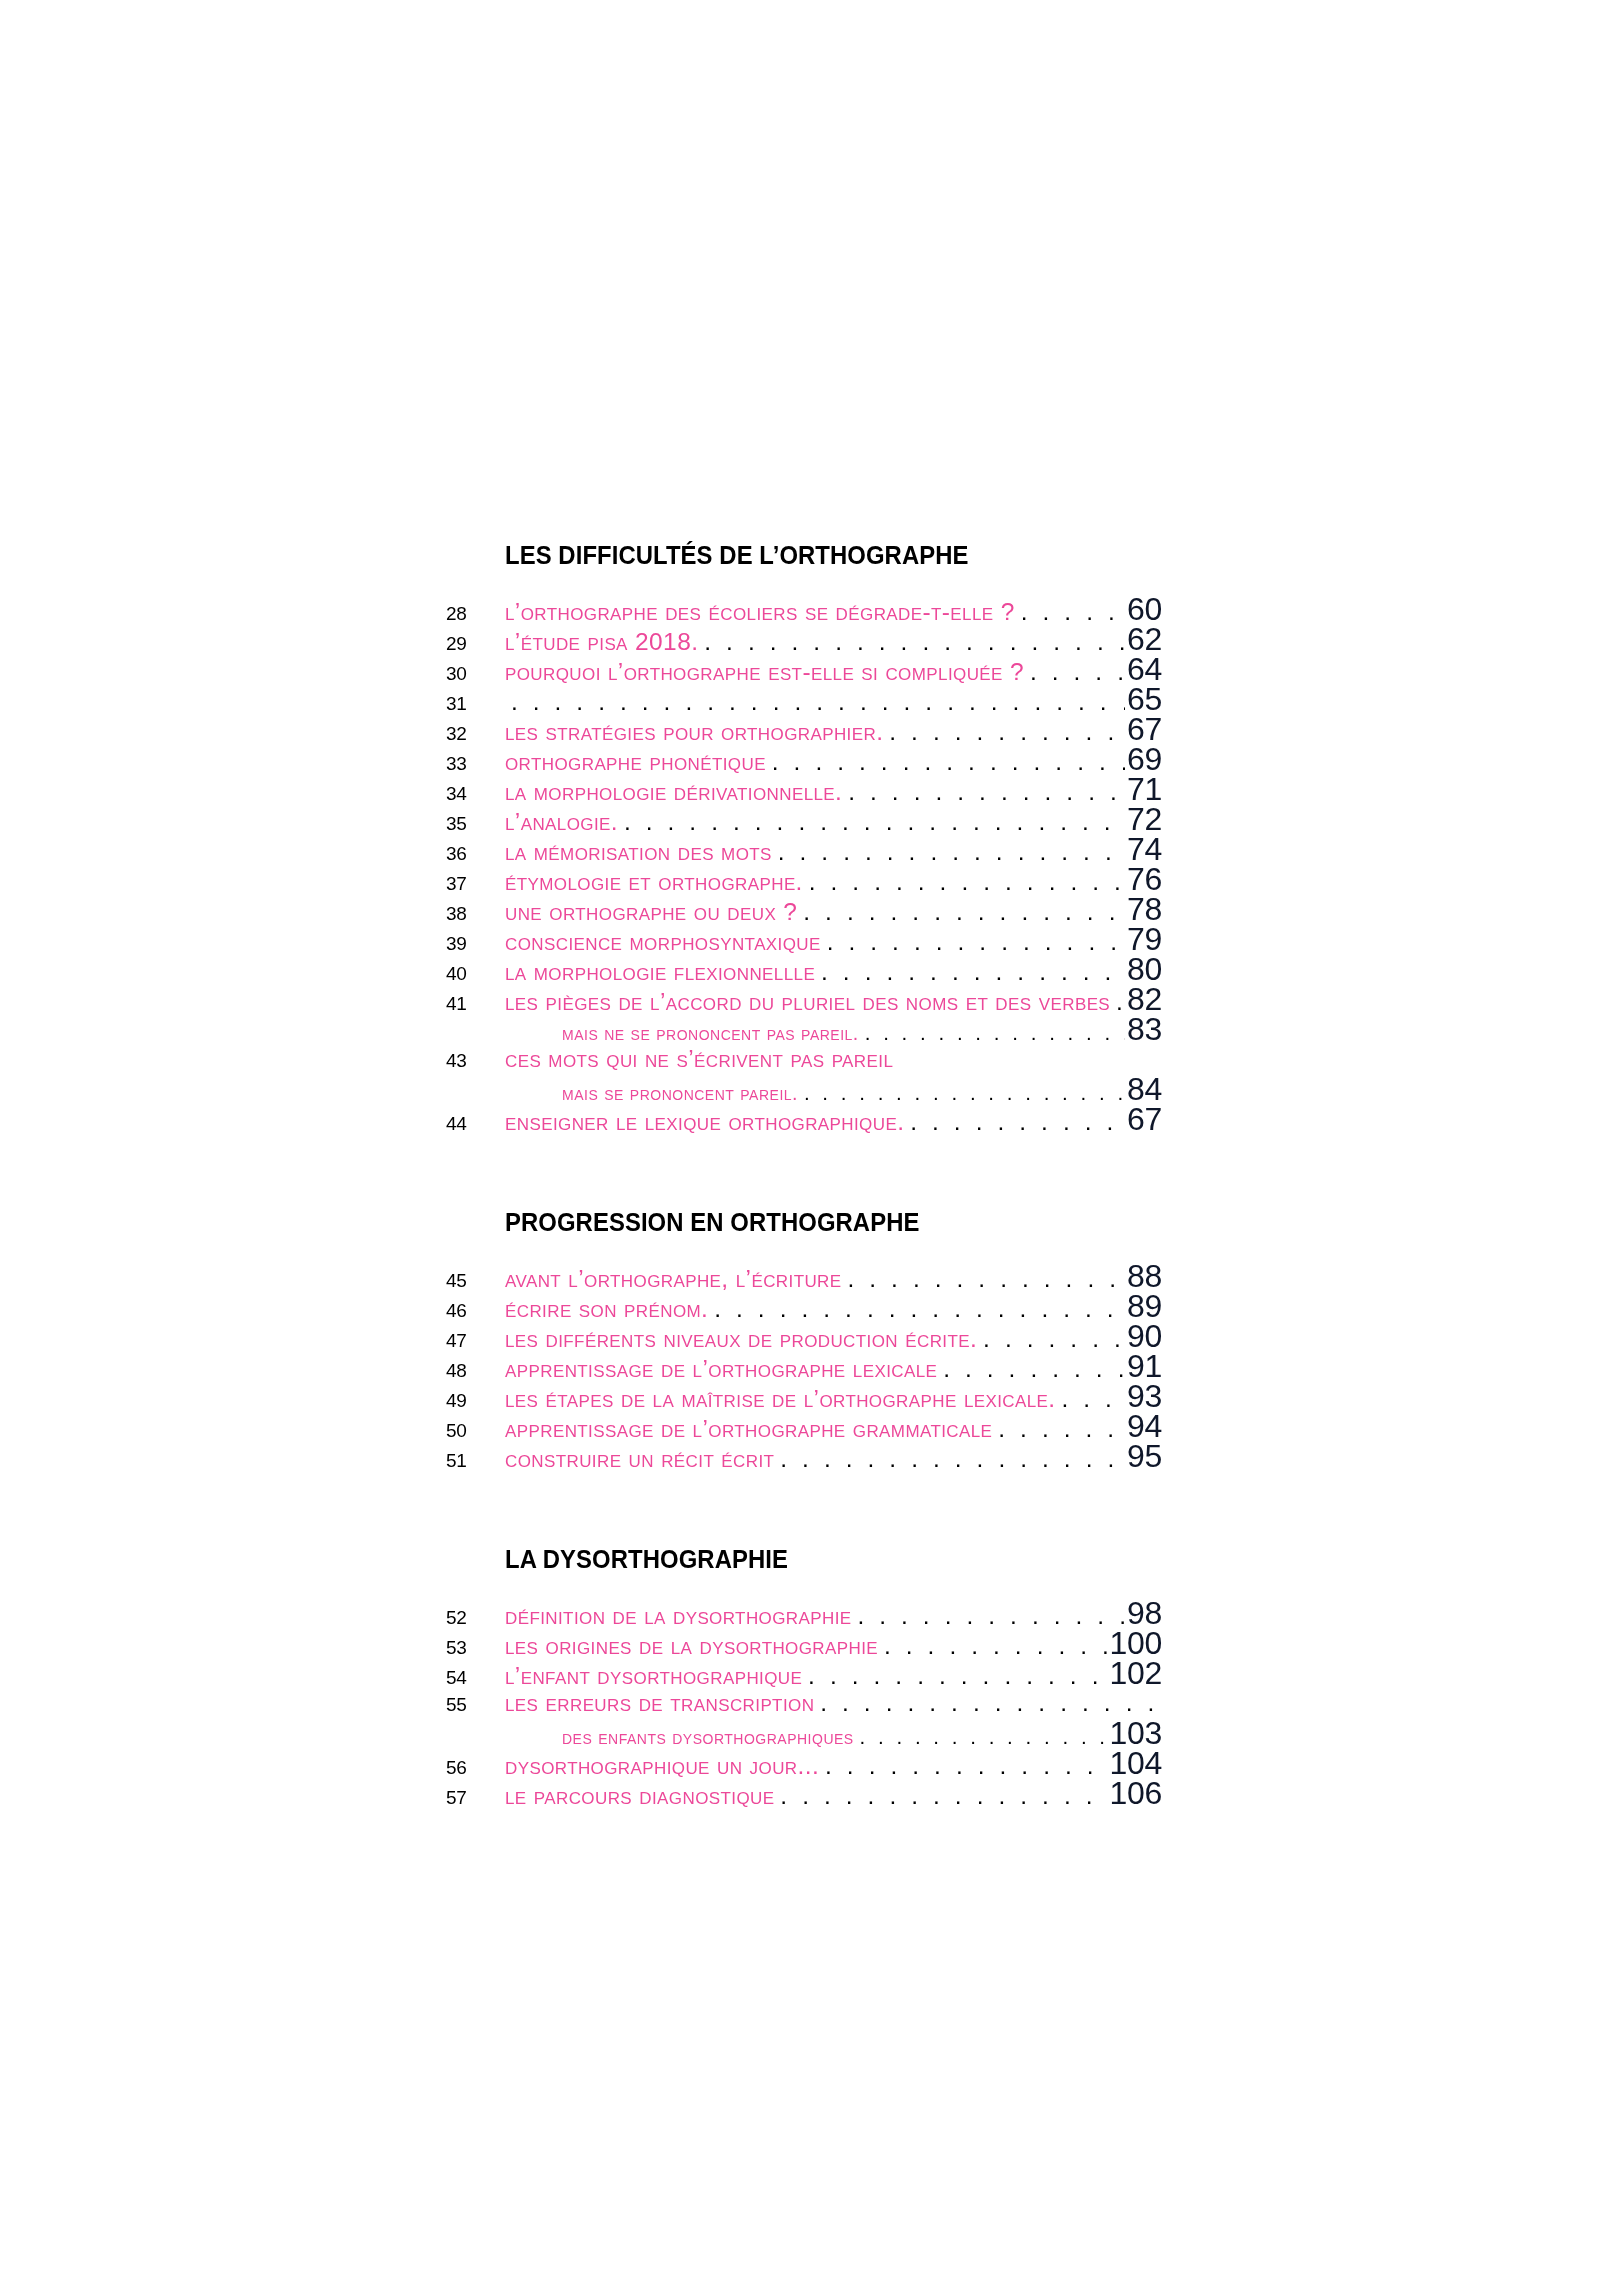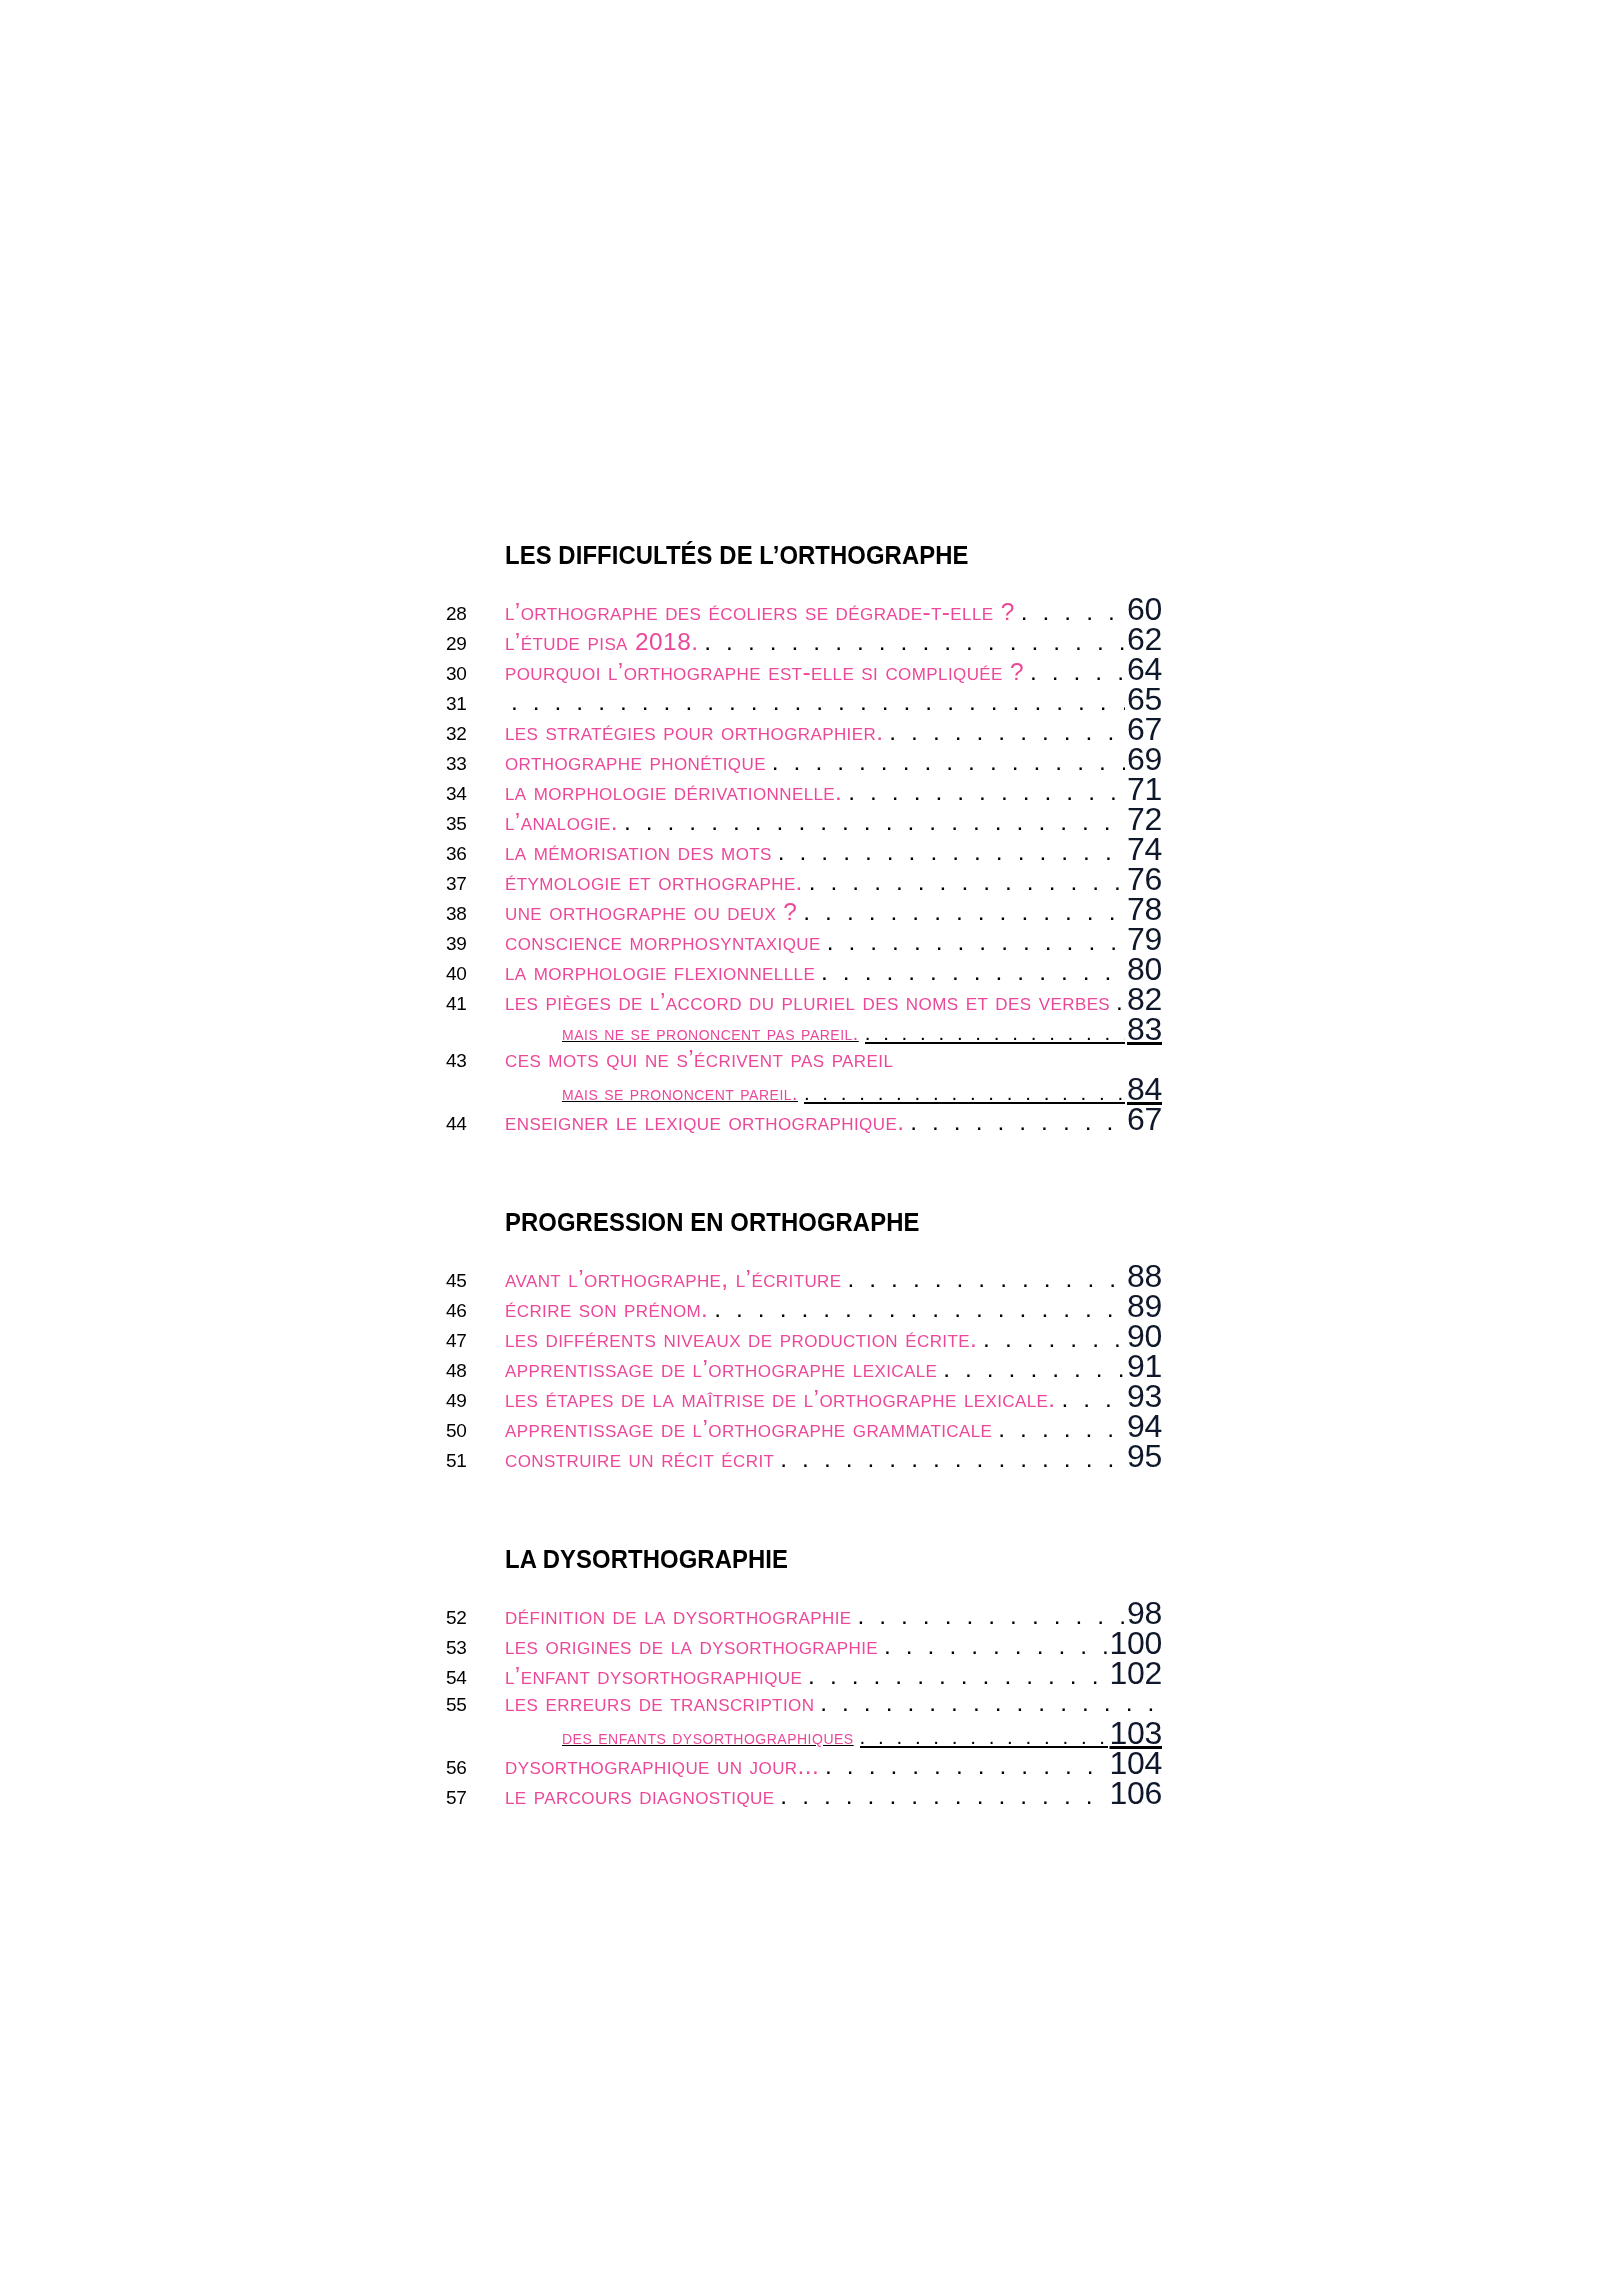--- a/index.html
+++ b/index.html
@@ -78,21 +78,21 @@
     line-height: 30px;
     font-variant: small-caps;
     text-transform: lowercase;
     letter-spacing: 0.4px;
     white-space: nowrap;
     color: #ec4899;
   }
 
   
   .entry.sub .entry-num { visibility: hidden; }
-  .entry.sub .entry-body { padding-left: 57px; text-decoration: underline; }
+  .entry.sub .entry-body { padding-left: 57px; }
   .entry.sub .entry-title {
     font-size: 19.6px;
     letter-spacing: 0.5px;
   }
 
   .leader {
     flex: 1 1 auto;
     min-width: 3.9px;
     overflow: hidden;
     white-space: nowrap;

